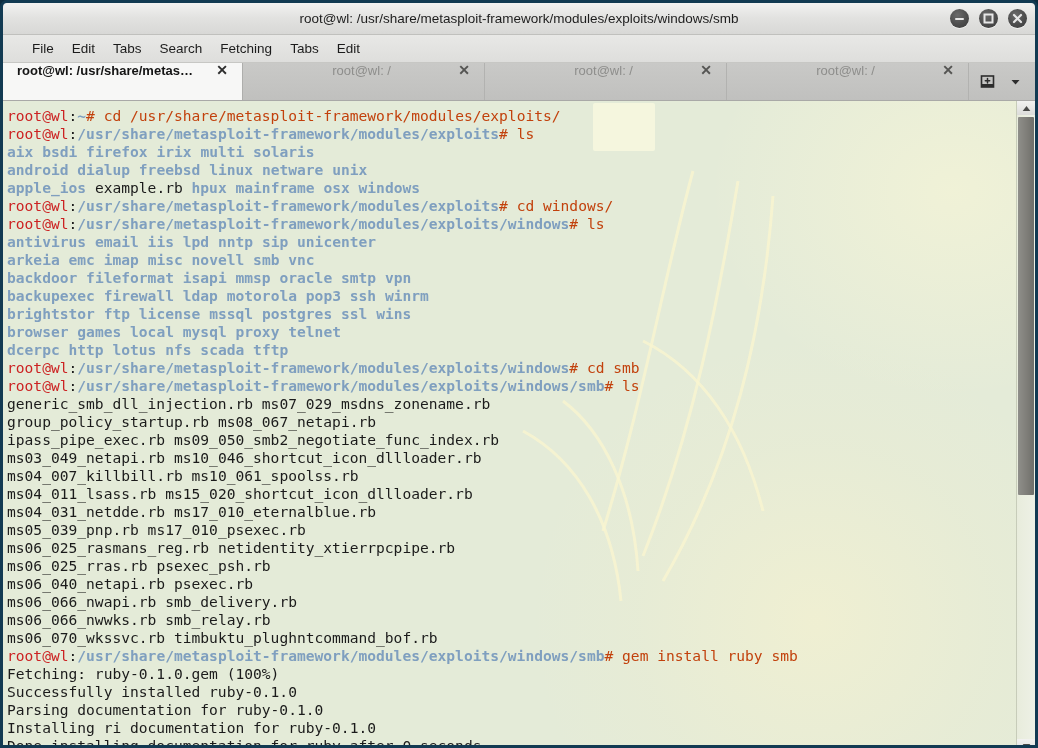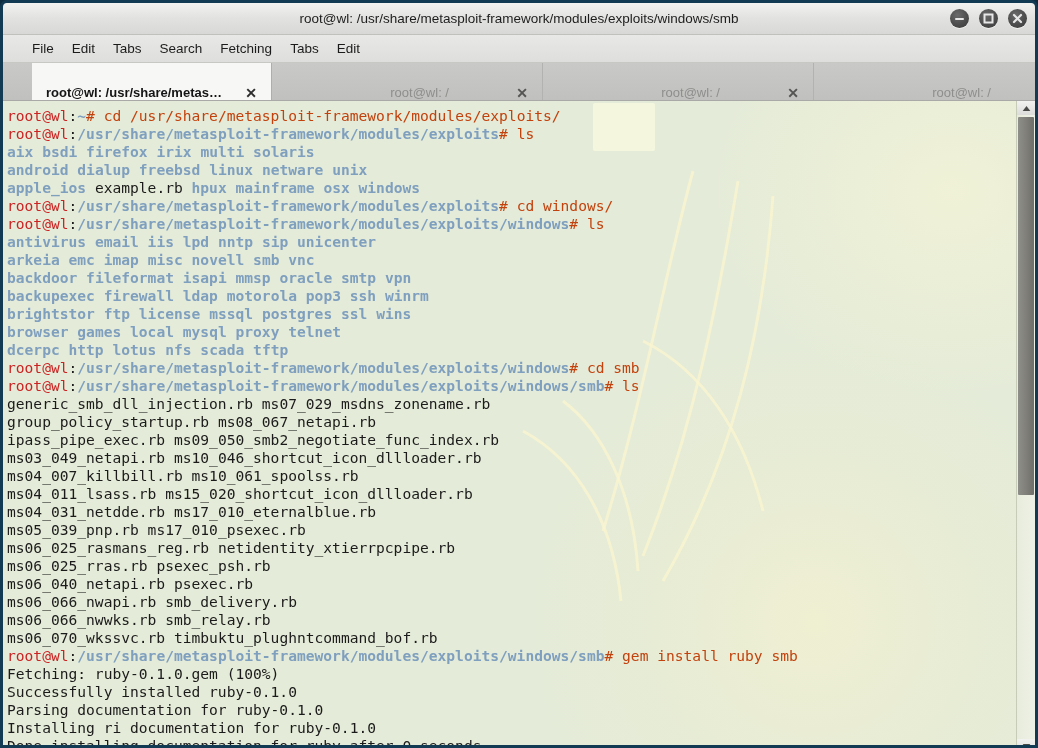--- a/index.html
+++ b/index.html
@@ -85,26 +85,25 @@
   #tabbar {
     height: 37px;
     background: linear-gradient(to bottom, #c9c9c7 0%, #c0c0be 100%);
     display: flex;
     align-items: stretch;
     position: relative;
     border-bottom: 1px solid #a9a9a7;
   }
   .tab {
     display: flex;
-    align-items: flex-end;
+    align-items: flex-start;
     justify-content: space-between;
     box-sizing: border-box;
     cursor: pointer;
     position: relative;
-    margin-left: 29px;
   }
   .tab.active {
     background: #f7f7f6;
     border-right: 1px solid #aeaeac;
   }
   .tab.inactive {
     background: transparent;
     border-right: 1px solid #b2b2b0;
     padding-left: 36px;
   }

